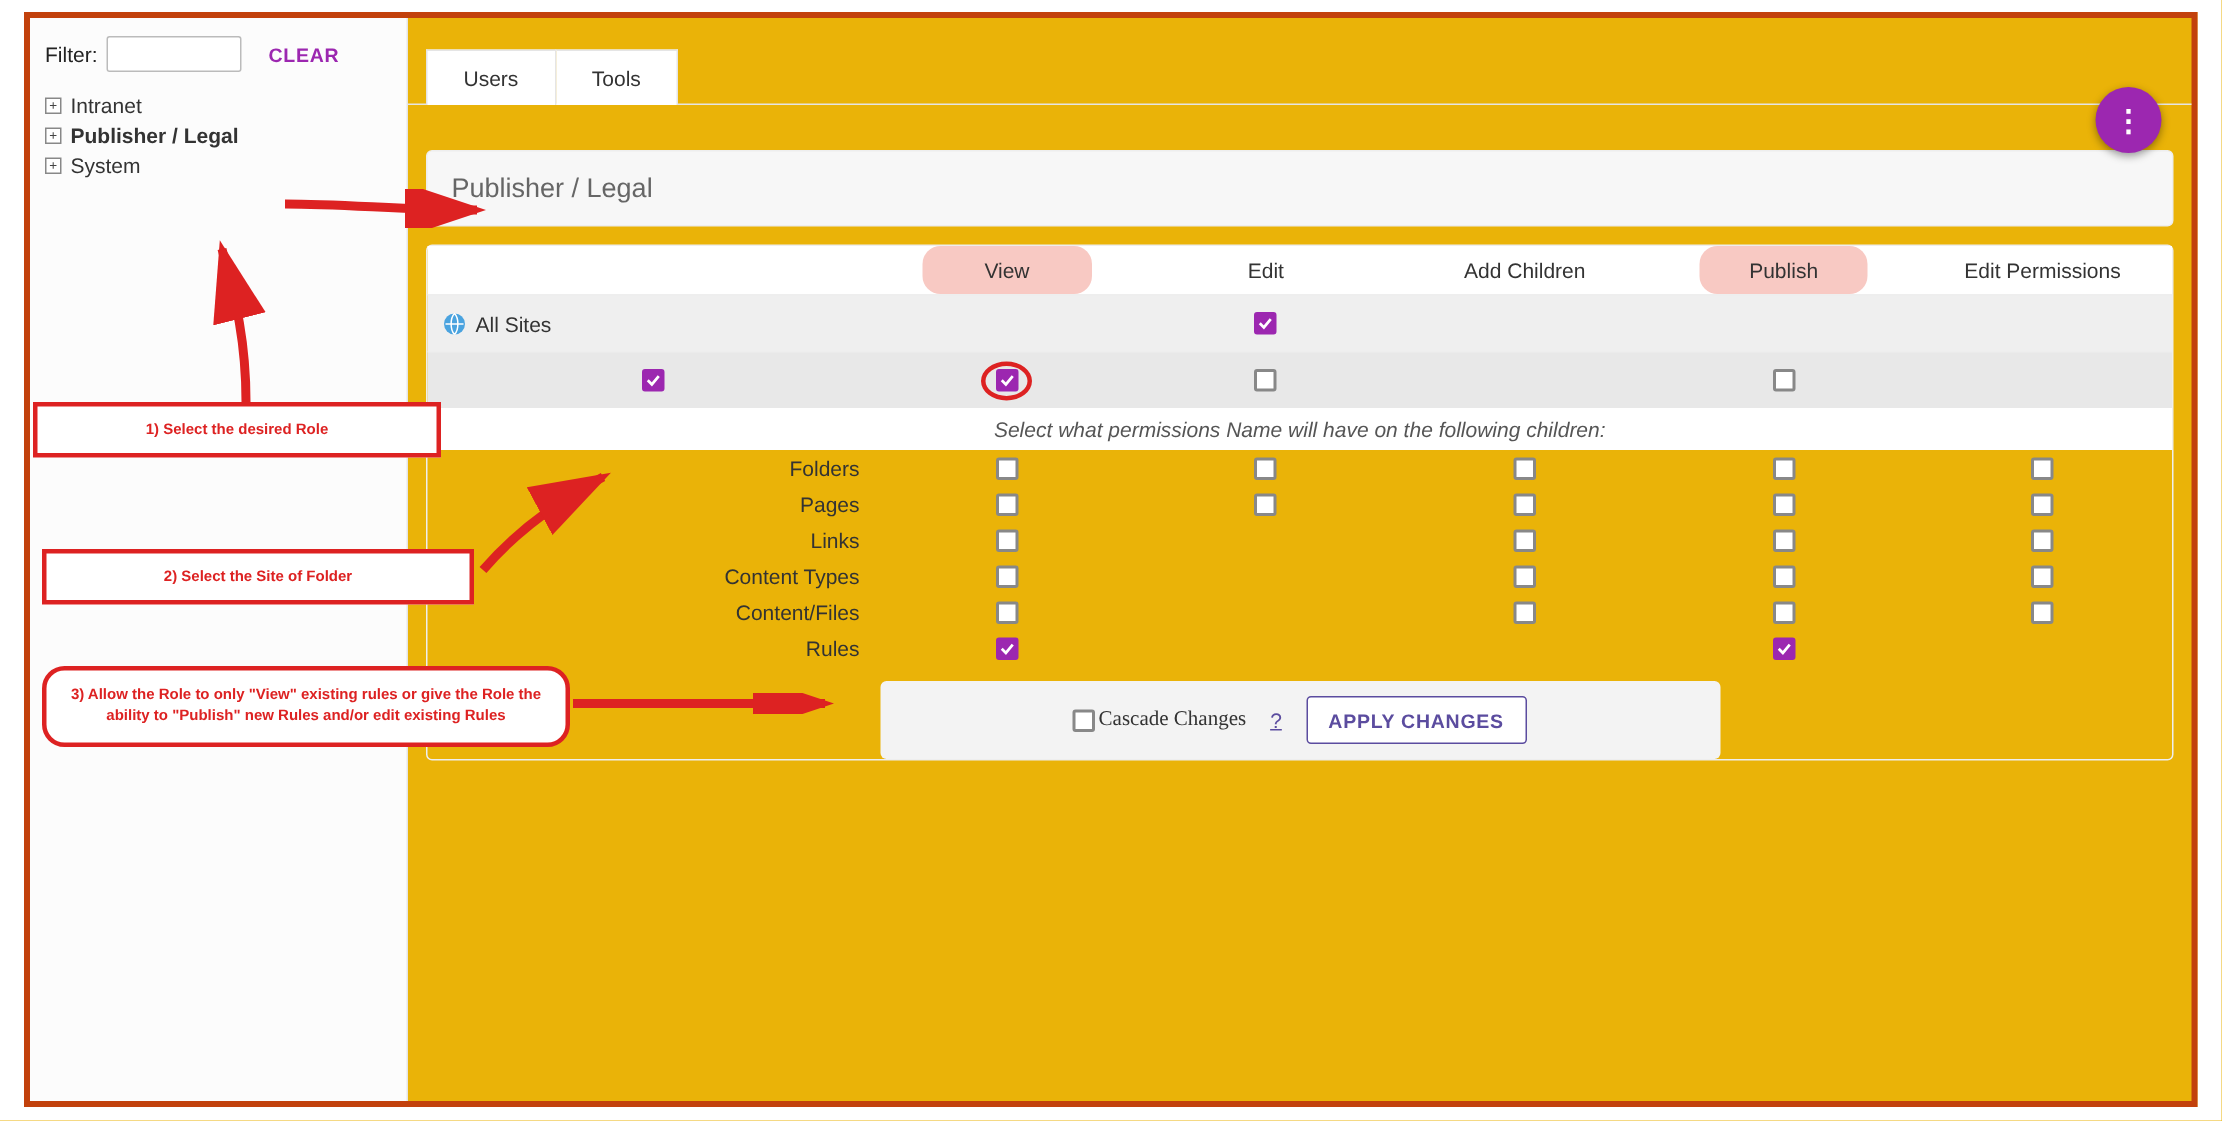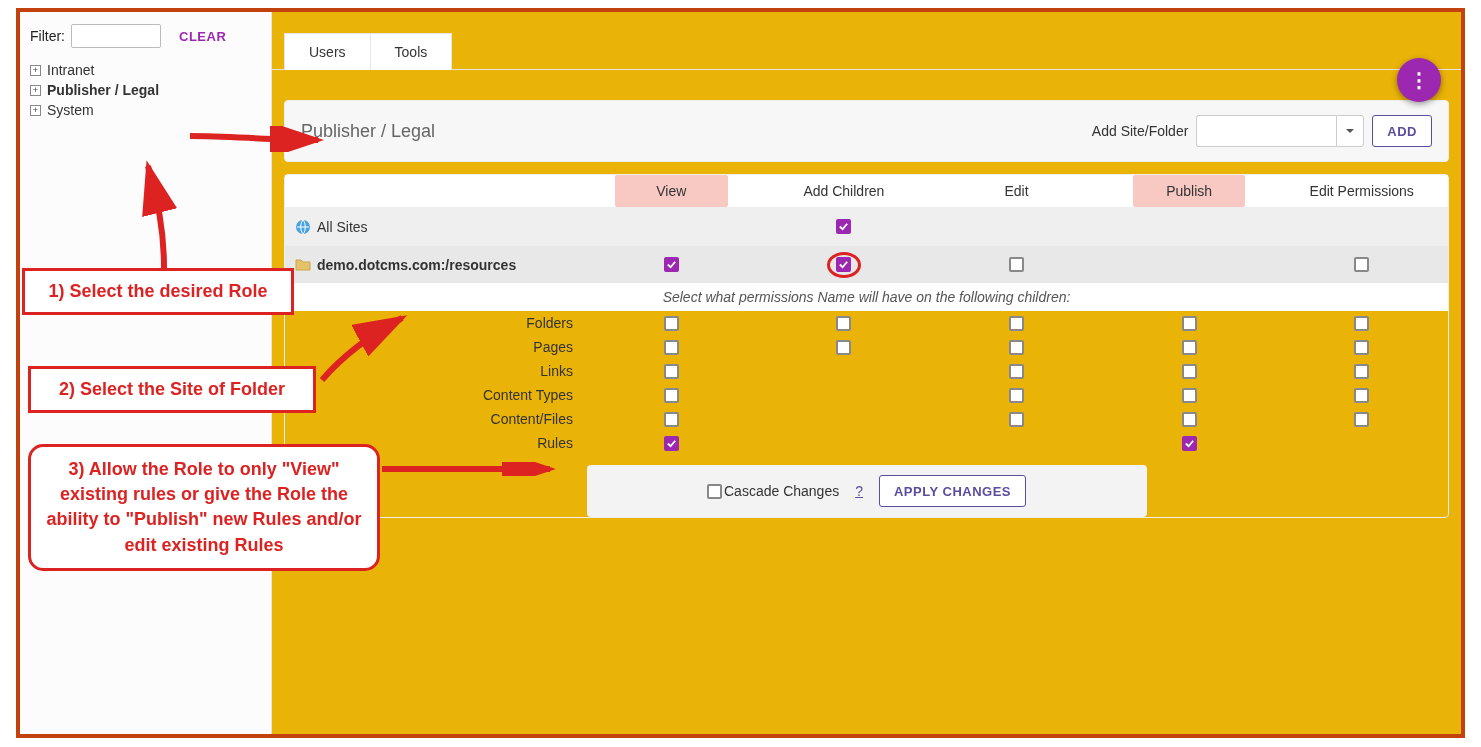--- a/index.html
+++ b/index.html
@@ -195,21 +195,21 @@
   .col-head {
     text-align: center;
     padding: 8px 4px;
     font-size: 14px;
     color: #333;
     position: relative;
   }
   .col-head.highlight {
     background: #f8c9c3;
     margin: 0 30px;
-    border-radius: 2px;
+    border-radius: 12px;
   }
 
   .grid-row {
     display: grid;
     grid-template-columns: 300px repeat(5, 1fr);
     align-items: center;
     min-height: 38px;
     border-top: 1px solid #eee;
   }
   .grid-row.all-sites { background: #efefef; }
@@ -296,21 +296,21 @@
   .ann {
     position: absolute;
     z-index: 50;
     pointer-events: none;
   }
   .ann-box {
     border: 3px solid #d22;
     background: #fff;
     color: #d22;
     font-weight: 700;
-    font-size: 18px;
+    font-size: 10px;
     padding: 10px 12px;
     text-align: center;
   }
   
   .arrow {
     position: absolute;
     z-index: 49;
     pointer-events: none;
   }
 </style>
@@ -348,41 +348,29 @@
       <div class="tab"><span data-bind="tabs.users">Users</span></div>
       <div class="tab"><span data-bind="tabs.tools">Tools</span></div>
     </div>
 
     <div class="fab">
       <span>⋮</span>
     </div>
 
     <div class="panel">
       <div class="panel-title" data-bind="header.title">Publisher / Legal</div>
-      <div class="add-site">
-        <span class="add-site-label" data-bind="header.add_site_label">Add Site/Folder</span>
-        <div class="combo">
-          <input type="text" value="" style="">
-          <div class="caret">
-            <svg viewBox="0 0 10 10">
-                <path d="M1 3 L5 7 L9 3 Z"></path>
-              </svg>
-          </div>
-        </div>
-        <button class="btn" data-bind="header.add_button">ADD</button>
-      </div>
     </div>
 
     <div class="grid">
 
       <div class="grid-head">
         <div></div>
         <div class="col-head highlight" data-bind="columns.view">View</div>
+        <div class="col-head" data-bind="columns.edit">Edit</div>
         <div class="col-head" data-bind="columns.add_children">Add Children</div>
-        <div class="col-head" data-bind="columns.edit">Edit</div>
         <div class="col-head highlight" data-bind="columns.publish">Publish</div>
         <div class="col-head" data-bind="columns.edit_permissions">Edit Permissions</div>
       </div>
 
       <div class="grid-row all-sites">
         <div class="row-label">
           <svg class="icon-globe" viewBox="0 0 16 16">
             <circle cx="8" cy="8" r="7" fill="#4aa3df"></circle>
               <path d="M2 8h12M8 1c3 3 3 11 0 14M8 1c-3 3-3 11 0 14" stroke="#fff" stroke-width="1" fill="none"></path>
           </svg>
@@ -395,26 +383,20 @@
                 <path d="M2 6l3 3 5-6" stroke="#fff" stroke-width="2" fill="none"></path>
               </svg>
             </span>
         </div>
         <div class="cell"></div>
         <div class="cell"></div>
         <div class="cell"></div>
       </div>
 
       <div class="grid-row resource">
-        <div class="row-label">
-          <svg class="icon-folder" viewBox="0 0 16 16">
-            <path d="M1 3h5l2 2h7v8H1z" fill="#e6c36a" stroke="#c9a84a"></path>
-          </svg>
-          <span data-bind="rows.resource.label">demo.dotcms.com:/resources</span>
-        </div>
         <div class="cell">
           <span class="checkbox checked">
               <svg viewBox="0 0 12 12">
                 <path d="M2 6l3 3 5-6" stroke="#fff" stroke-width="2" fill="none"></path>
               </svg>
             </span>
         </div>
         <div class="cell">
           <span class="checkbox checked">
               <svg viewBox="0 0 12 12">
@@ -535,21 +517,21 @@
                 <svg viewBox="0 0 12 12">
                   <path d="M2 6l3 3 5-6" stroke="#fff" stroke-width="2" fill="none"></path>
                 </svg>
               </span>
             </div>
             <div class="cell"></div>
           </div>
         </div>
 
       <div class="footer-bar">
-        <label style="display:flex;align-items:center;gap:2px;">
+        <label style="display:flex;align-items:center;gap:2px;font-family:Liberation Serif, serif;">
           <span class="checkbox"></span>
           <span data-bind="footer.cascade_label">Cascade Changes</span>
         </label>
         <span class="q" data-bind="footer.help">?</span>
         <button class="btn" data-bind="footer.apply_label">APPLY CHANGES</button>
       </div>
 
     </div>
 
   </div>

